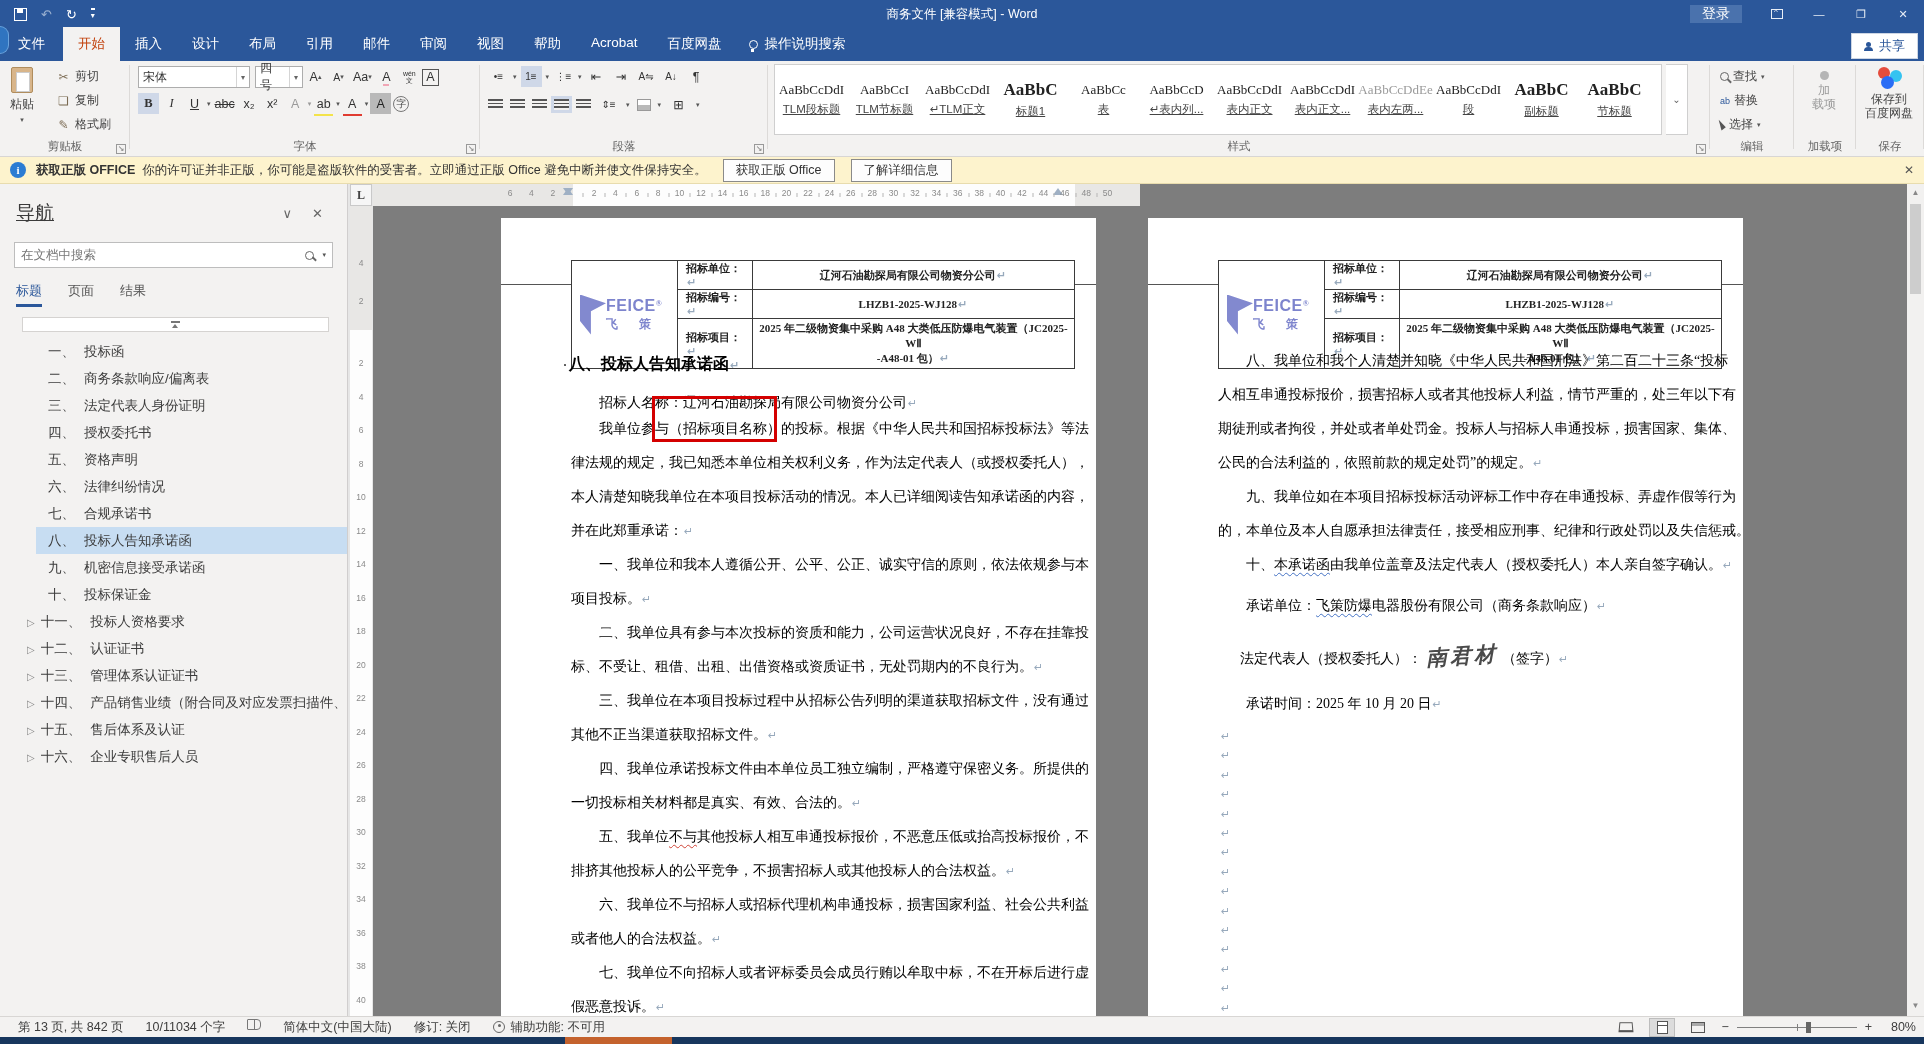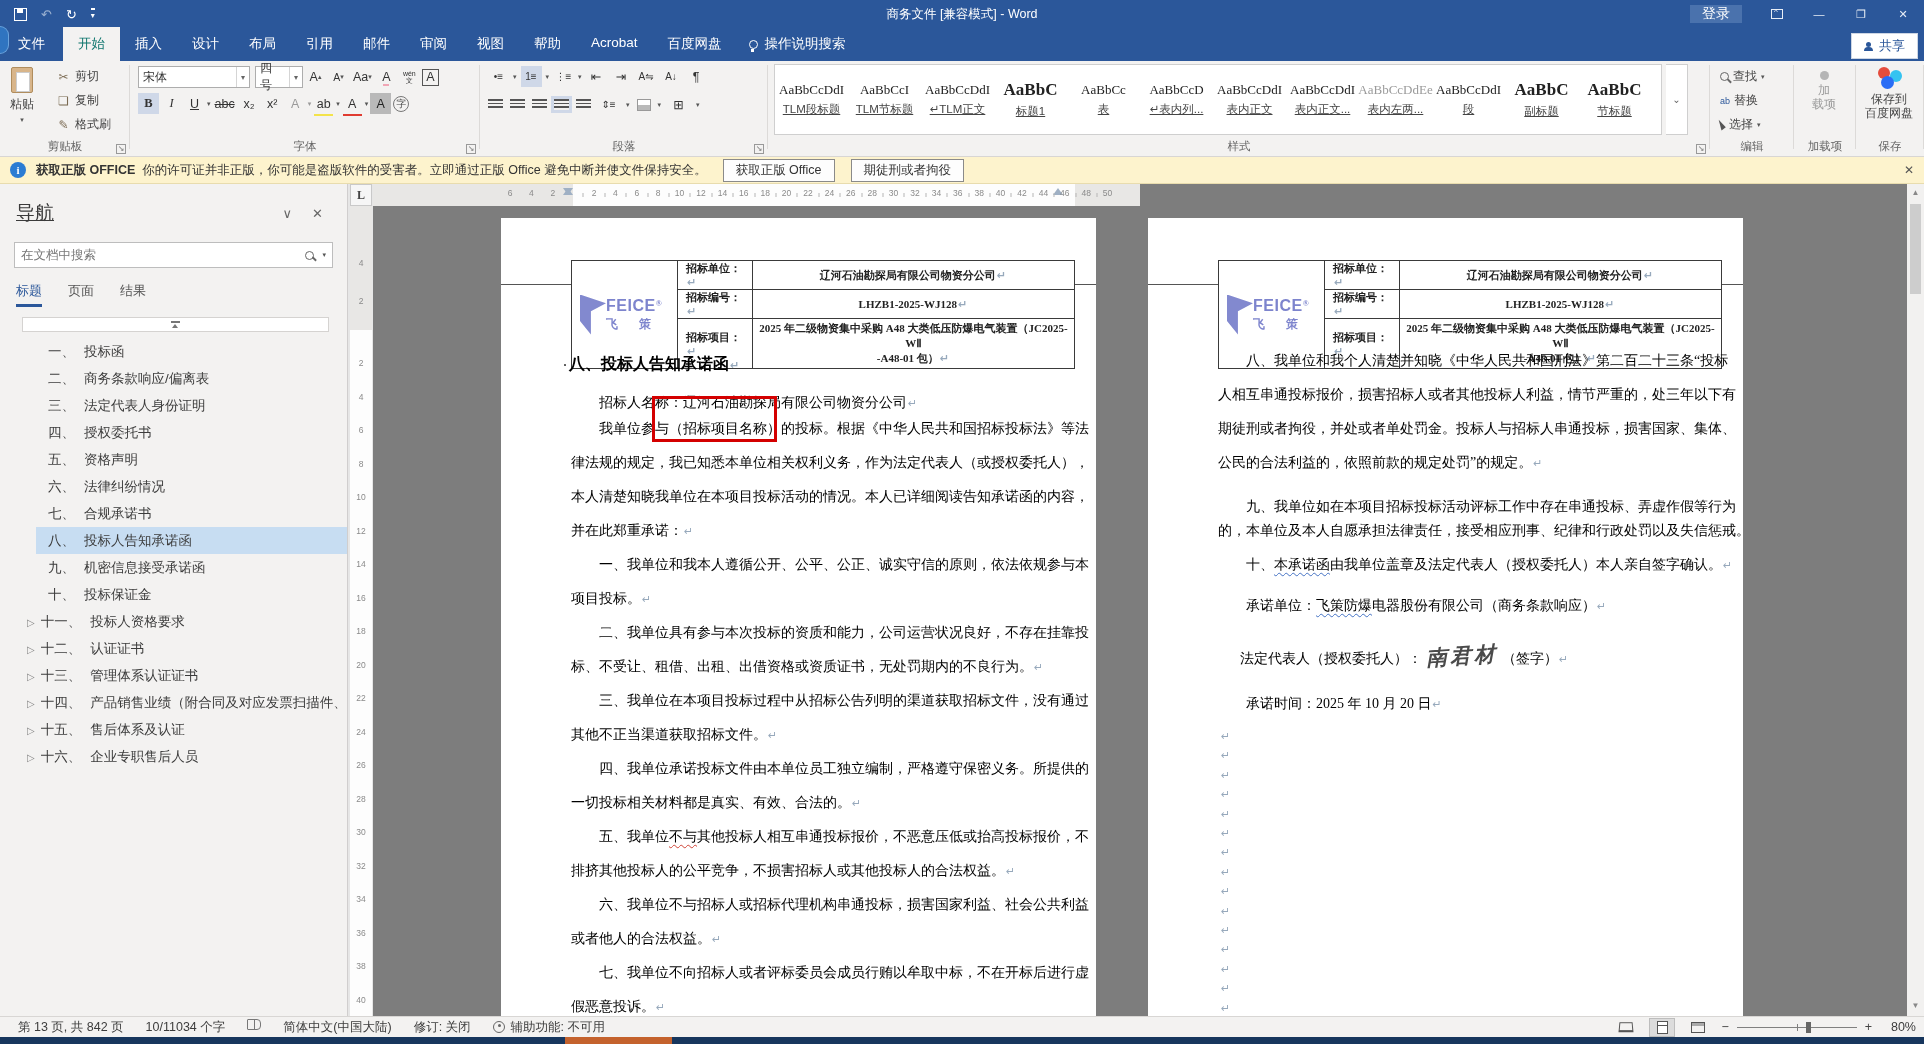--- a/index.html
+++ b/index.html
@@ -20,21 +20,21 @@
   .tb-title { position:absolute; left:0; right:0; text-align:center; font-size:12.5px; pointer-events:none; }
   .tb-right { position:absolute; right:0; top:0; height:28px; display:flex; align-items:center; }
   .signin { background:#4a72ad; color:#fff; font-size:14px; padding:0 12px; margin-right:14px; }
   .winbtn { width:42px; height:28px; display:flex; align-items:center; justify-content:center; font-size:11px; color:#e8eef6; }
   .ribopt { width:12px; height:10px; border:1px solid #e8eef6; position:relative; }
   .ribopt::after { content:'^'; position:absolute; left:2px; top:-3px; font-size:8px; }
   
   .tabrow { position:absolute; left:0; top:28px; width:100%; height:33px; background:#2b579a; display:flex; align-items:flex-end; }
   .rtab { color:#fff; font-size:13.5px; padding:8px 15px; }
   .rtab.file { padding:8px 18px; }
-  .rtab.active { background:#f3f2f1; color:#0f766e;font-family:Liberation Mono, monospace; }
+  .rtab.active { background:#f3f2f1; color:#c2410c;font-family:Liberation Mono, monospace; }
   .tellme { display:flex; align-items:center; gap:7px; color:#fff; font-size:13.5px; padding:8px 12px; }
   .bulb { width:9px; height:9px; border:1.5px solid #fff; border-radius:50%; position:relative; }
   .bulb::after { content:''; position:absolute; left:1.5px; top:8px; width:3px; height:3px; background:#fff; }
   .share-box { position:absolute; right:6px; top:33px; background:#fff; border:1px solid #cdd6e4; color:#2b579a; font-size:13px; padding:3px 12px; display:flex; gap:6px; align-items:center; z-index:30; }
   .person { width:9px; height:9px; position:relative; }
   .person::before { content:''; position:absolute; left:2px; top:0; width:5px; height:5px; border-radius:50%; background:#2b579a; }
   .person::after { content:''; position:absolute; left:0; top:5px; width:9px; height:4px; border-radius:4px 4px 0 0; background:#2b579a; }
   
   .ribbon { position:absolute; left:0; top:61px; width:100%; height:96px; background:#f3f2f1; border-bottom:1px solid #d8d6d4; font-size:12px; color:#444; }
   .rgroup { position:absolute; top:0; height:96px; }
@@ -427,21 +427,21 @@
           </span>
       </div>
       <div class="glabel">保存</div>
     </div>
   </div>
 
   <div class="warnbar">
     <span class="info-ico">i</span>
     <span><b>获取正版 OFFICE</b>&nbsp;&nbsp;<span>你的许可证并非正版，你可能是盗版软件的受害者。立即通过正版 Office 避免中断并使文件保持安全。</span></span>
     <span class="warn-btn">获取正版 Office</span>
-    <span class="warn-btn">期徒刑或者拘役</span>
+    <span class="warn-btn">了解详细信息</span>
     <span class="warn-close">✕</span>
   </div>
 
   <div class="main">
 
     <div class="navpane">
       <div class="nav-head">
         <span class="nav-title">导航</span>
         <span class="nav-hbtn">∨</span>
         <span class="nav-hbtn">✕</span>
@@ -654,21 +654,21 @@
               <div><span>-A48-01 包）</span><span class="pmark">↵</span></div>
             </td>
           </tr>
         </tbody>
           </table>
         <div id="page2-body">
             <div class="docline" style="top: 134px; left: 98px;"><span>八、我单位和我个人清楚并知晓《中华人民共和国刑法》第二百二十三条“投标</span></div>
             <div class="docline" style="top: 168px; left: 70px;"><span>人相互串通投标报价，损害招标人或者其他投标人利益，情节严重的，处三年以下有</span></div>
             <div class="docline" style="top: 202px; left: 70px;"><span>期徒刑或者拘役，并处或者单处罚金。投标人与招标人串通投标，损害国家、集体、</span></div>
             <div class="docline" style="top: 236px; left: 70px;"><span>公民的合法利益的，依照前款的规定处罚”的规定。</span><span class="pmark">↵</span></div>
-            <div class="docline" style="top: 280px; left: 98px;"><span>九、我单位如在本项目招标投标活动评标工作中存在串通投标、弄虚作假等行为</span></div>
+            <div class="docline" style="top: 270px; left: 98px;"><span>九、我单位如在本项目招标投标活动评标工作中存在串通投标、弄虚作假等行为</span></div>
             <div class="docline" style="top: 304px; left: 70px;"><span>的，本单位及本人自愿承担法律责任，接受相应刑事、纪律和行政处罚以及失信惩戒。</span></div>
             <div class="docline" style="top: 338px; left: 98px;"><span>十、</span><span class="wavy-blue">本承诺函</span><span>由我单位盖章及法定代表人（授权委托人）本人亲自签字确认。</span><span class="pmark">↵</span></div>
             <div class="docline" style="top: 379px; left: 98px;"><span>承诺单位：</span><span class="wavy-blue">飞策防爆</span><span>电器股份有限公司（商务条款响应）</span><span class="pmark">↵</span></div>
             <div class="docline" style="top: 424px; left: 92px;"><span>法定代表人（授权委托人）：</span><span class="signature">南君材</span><span>（签字）</span><span class="pmark">↵</span></div>
             <div class="docline" style="top: 477px; left: 98px;"><span>承诺时间：2025 年 10 月 20 日</span><span class="pmark">↵</span></div>
             <div class="emptymark" style="top: 512px;">↵</div>
             <div class="emptymark" style="top: 531.4px;">↵</div>
             <div class="emptymark" style="top: 550.8px;">↵</div>
             <div class="emptymark" style="top: 570.2px;">↵</div>
             <div class="emptymark" style="top: 589.6px;">↵</div>

